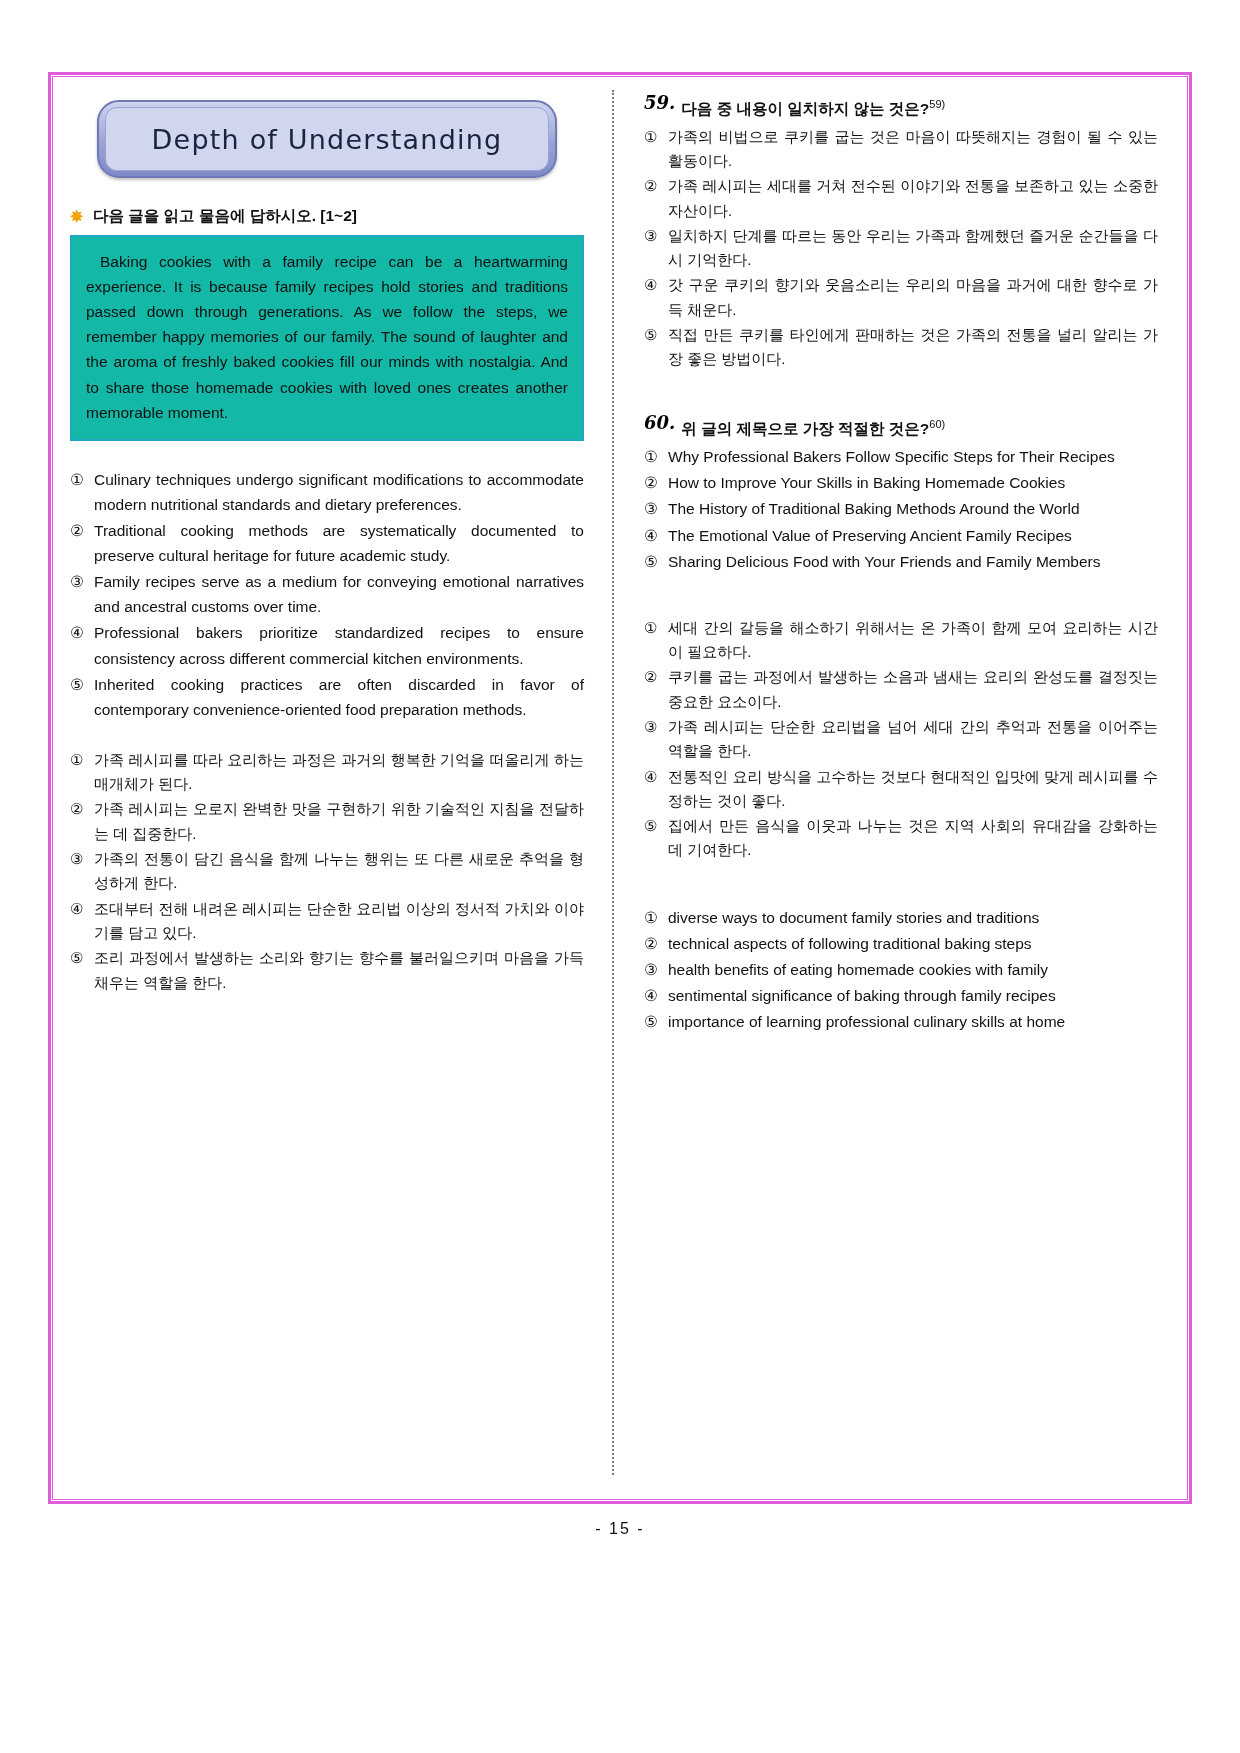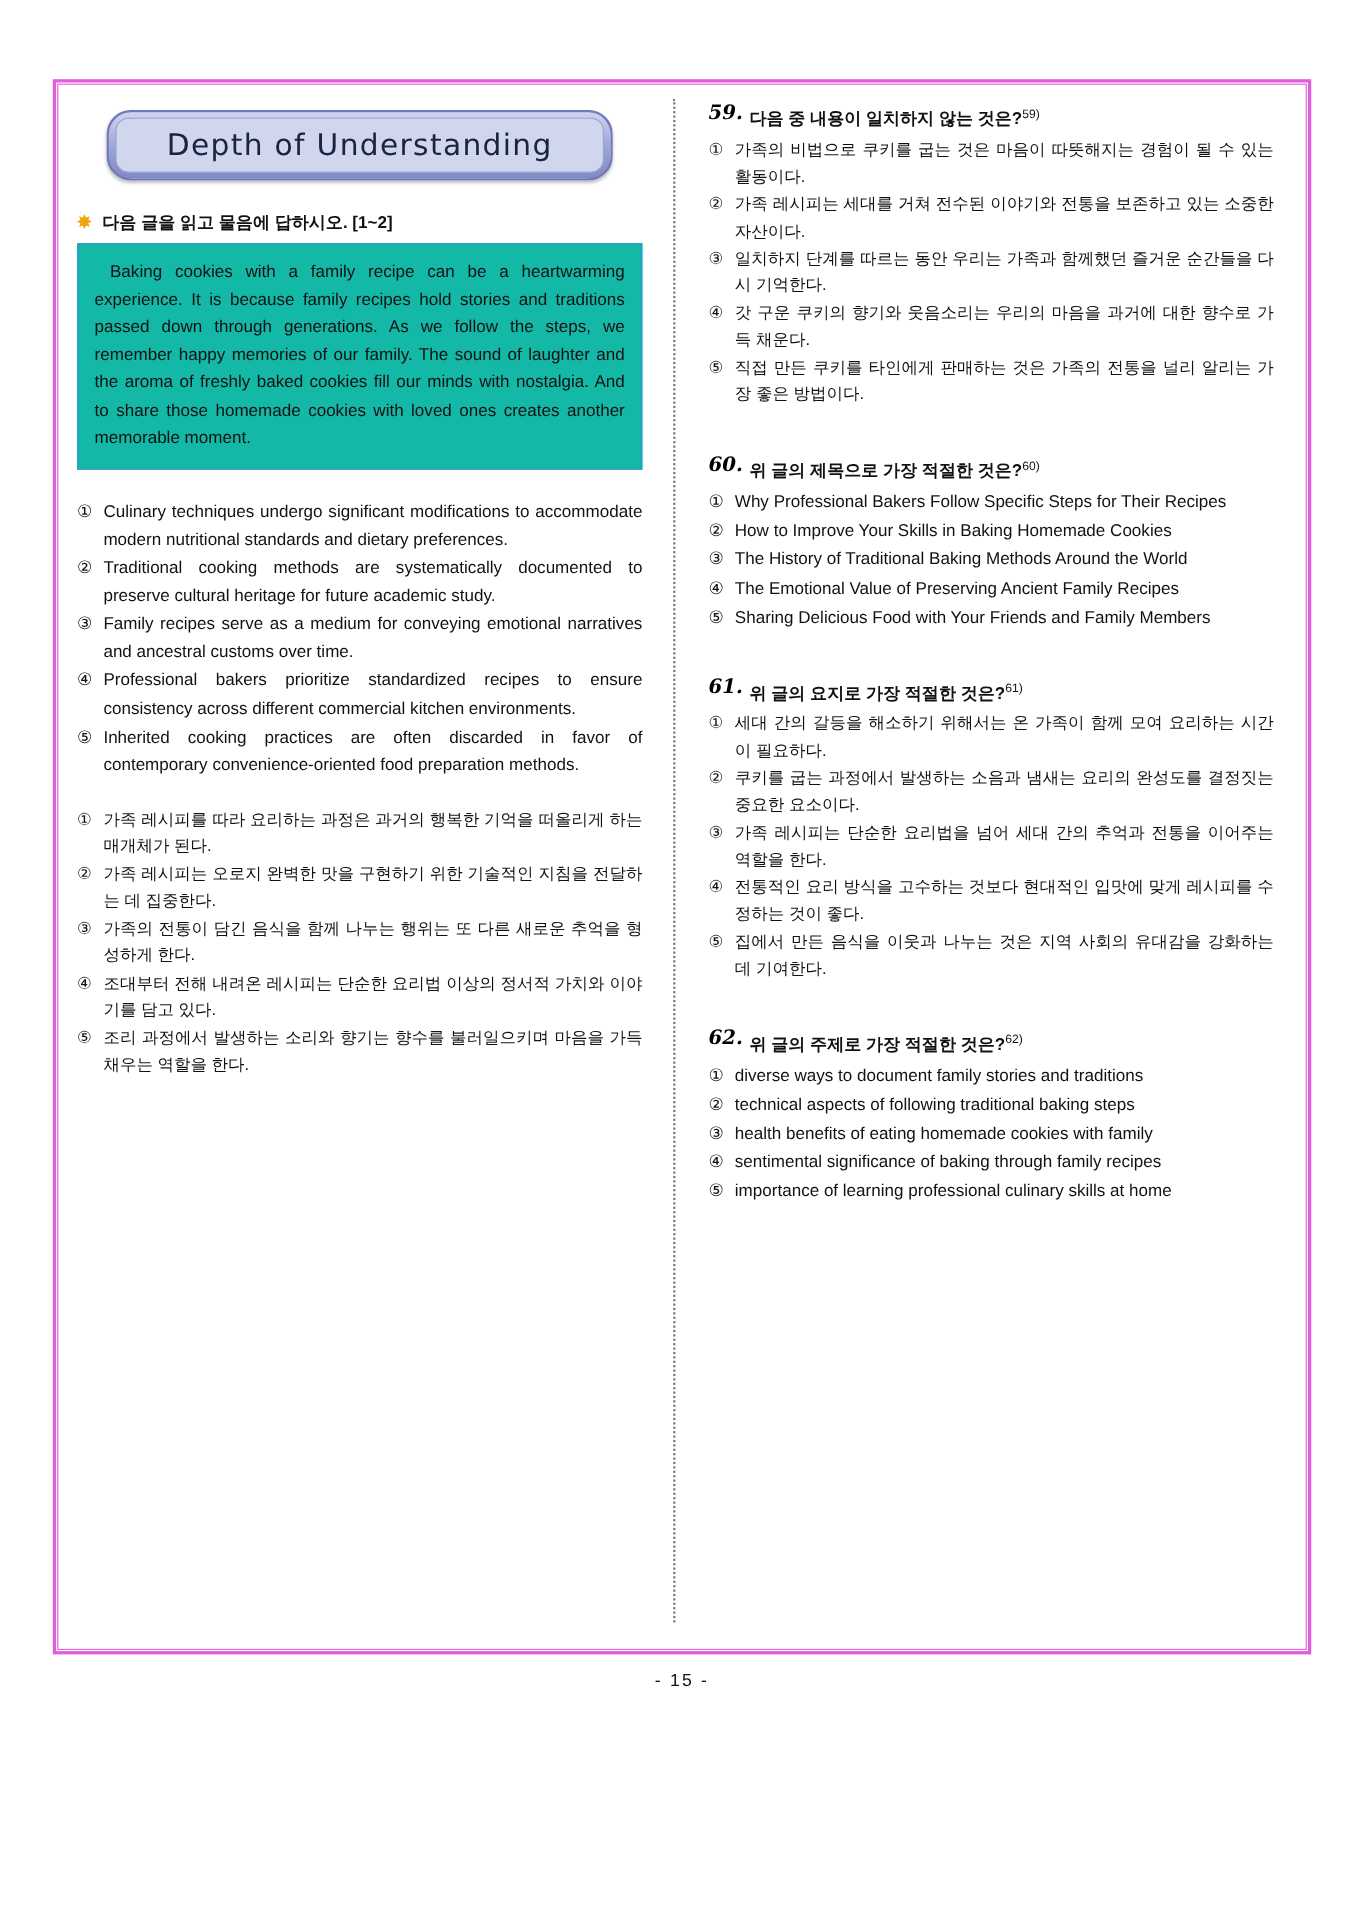--- a/index.html
+++ b/index.html
@@ -58,21 +58,21 @@
     border-left: 2px dotted #777;
     margin: 0 12px;
     height: 1385px;
   }
   .col-right { padding-left: 16px; }
 
   
   .banner-wrap {
     margin: 10px auto 0 auto;
     width: 460px;
-    height: 64px;
+    height: 78px;
     position: relative;
   }
   .banner-outer {
     position: absolute;
     inset: 0;
     border-radius: 22px;
     background: linear-gradient(180deg,#cfd4ef 0%, #9aa3d4 55%, #7f8ac6 100%);
     border: 2px solid #6f79b8;
     box-shadow: 0 2px 3px rgba(0,0,0,0.25);
   }
@@ -326,24 +326,20 @@
             <span class="ctext">The Emotional Value of Preserving Ancient Family Recipes</span>
           </div>
           <div class="choice">
             <span class="marker">⑤</span>
             <span class="ctext">Sharing Delicious Food with Your Friends and Family Members</span>
           </div>
         </div>
       </div>
 
       <div class="q" style="margin-top:42px;">
-        <div class="q-head">
-          <span class="q-num">61.</span>
-          <span class="q-stem"><span>위 글의 요지로 가장 적절한 것은?</span><span class="sup">61)</span></span>
-        </div>
         <div class="choices">
           <div class="choice ko">
             <span class="marker">①</span>
             <span class="ctext">세대 간의 갈등을 해소하기 위해서는 온 가족이 함께 모여 요리하는 시간이 필요하다.</span>
           </div>
           <div class="choice ko">
             <span class="marker">②</span>
             <span class="ctext">쿠키를 굽는 과정에서 발생하는 소음과 냄새는 요리의 완성도를 결정짓는 중요한 요소이다.</span>
           </div>
           <div class="choice ko">
@@ -355,24 +351,20 @@
             <span class="ctext">전통적인 요리 방식을 고수하는 것보다 현대적인 입맛에 맞게 레시피를 수정하는 것이 좋다.</span>
           </div>
           <div class="choice ko">
             <span class="marker">⑤</span>
             <span class="ctext">집에서 만든 음식을 이웃과 나누는 것은 지역 사회의 유대감을 강화하는 데 기여한다.</span>
           </div>
         </div>
       </div>
 
       <div class="q" style="margin-top:42px;">
-        <div class="q-head">
-          <span class="q-num">62.</span>
-          <span class="q-stem"><span>위 글의 주제로 가장 적절한 것은?</span><span class="sup">62)</span></span>
-        </div>
         <div class="choices">
           <div class="choice">
             <span class="marker">①</span>
             <span class="ctext">diverse ways to document family stories and traditions</span>
           </div>
           <div class="choice">
             <span class="marker">②</span>
             <span class="ctext">technical aspects of following traditional baking steps</span>
           </div>
           <div class="choice">

